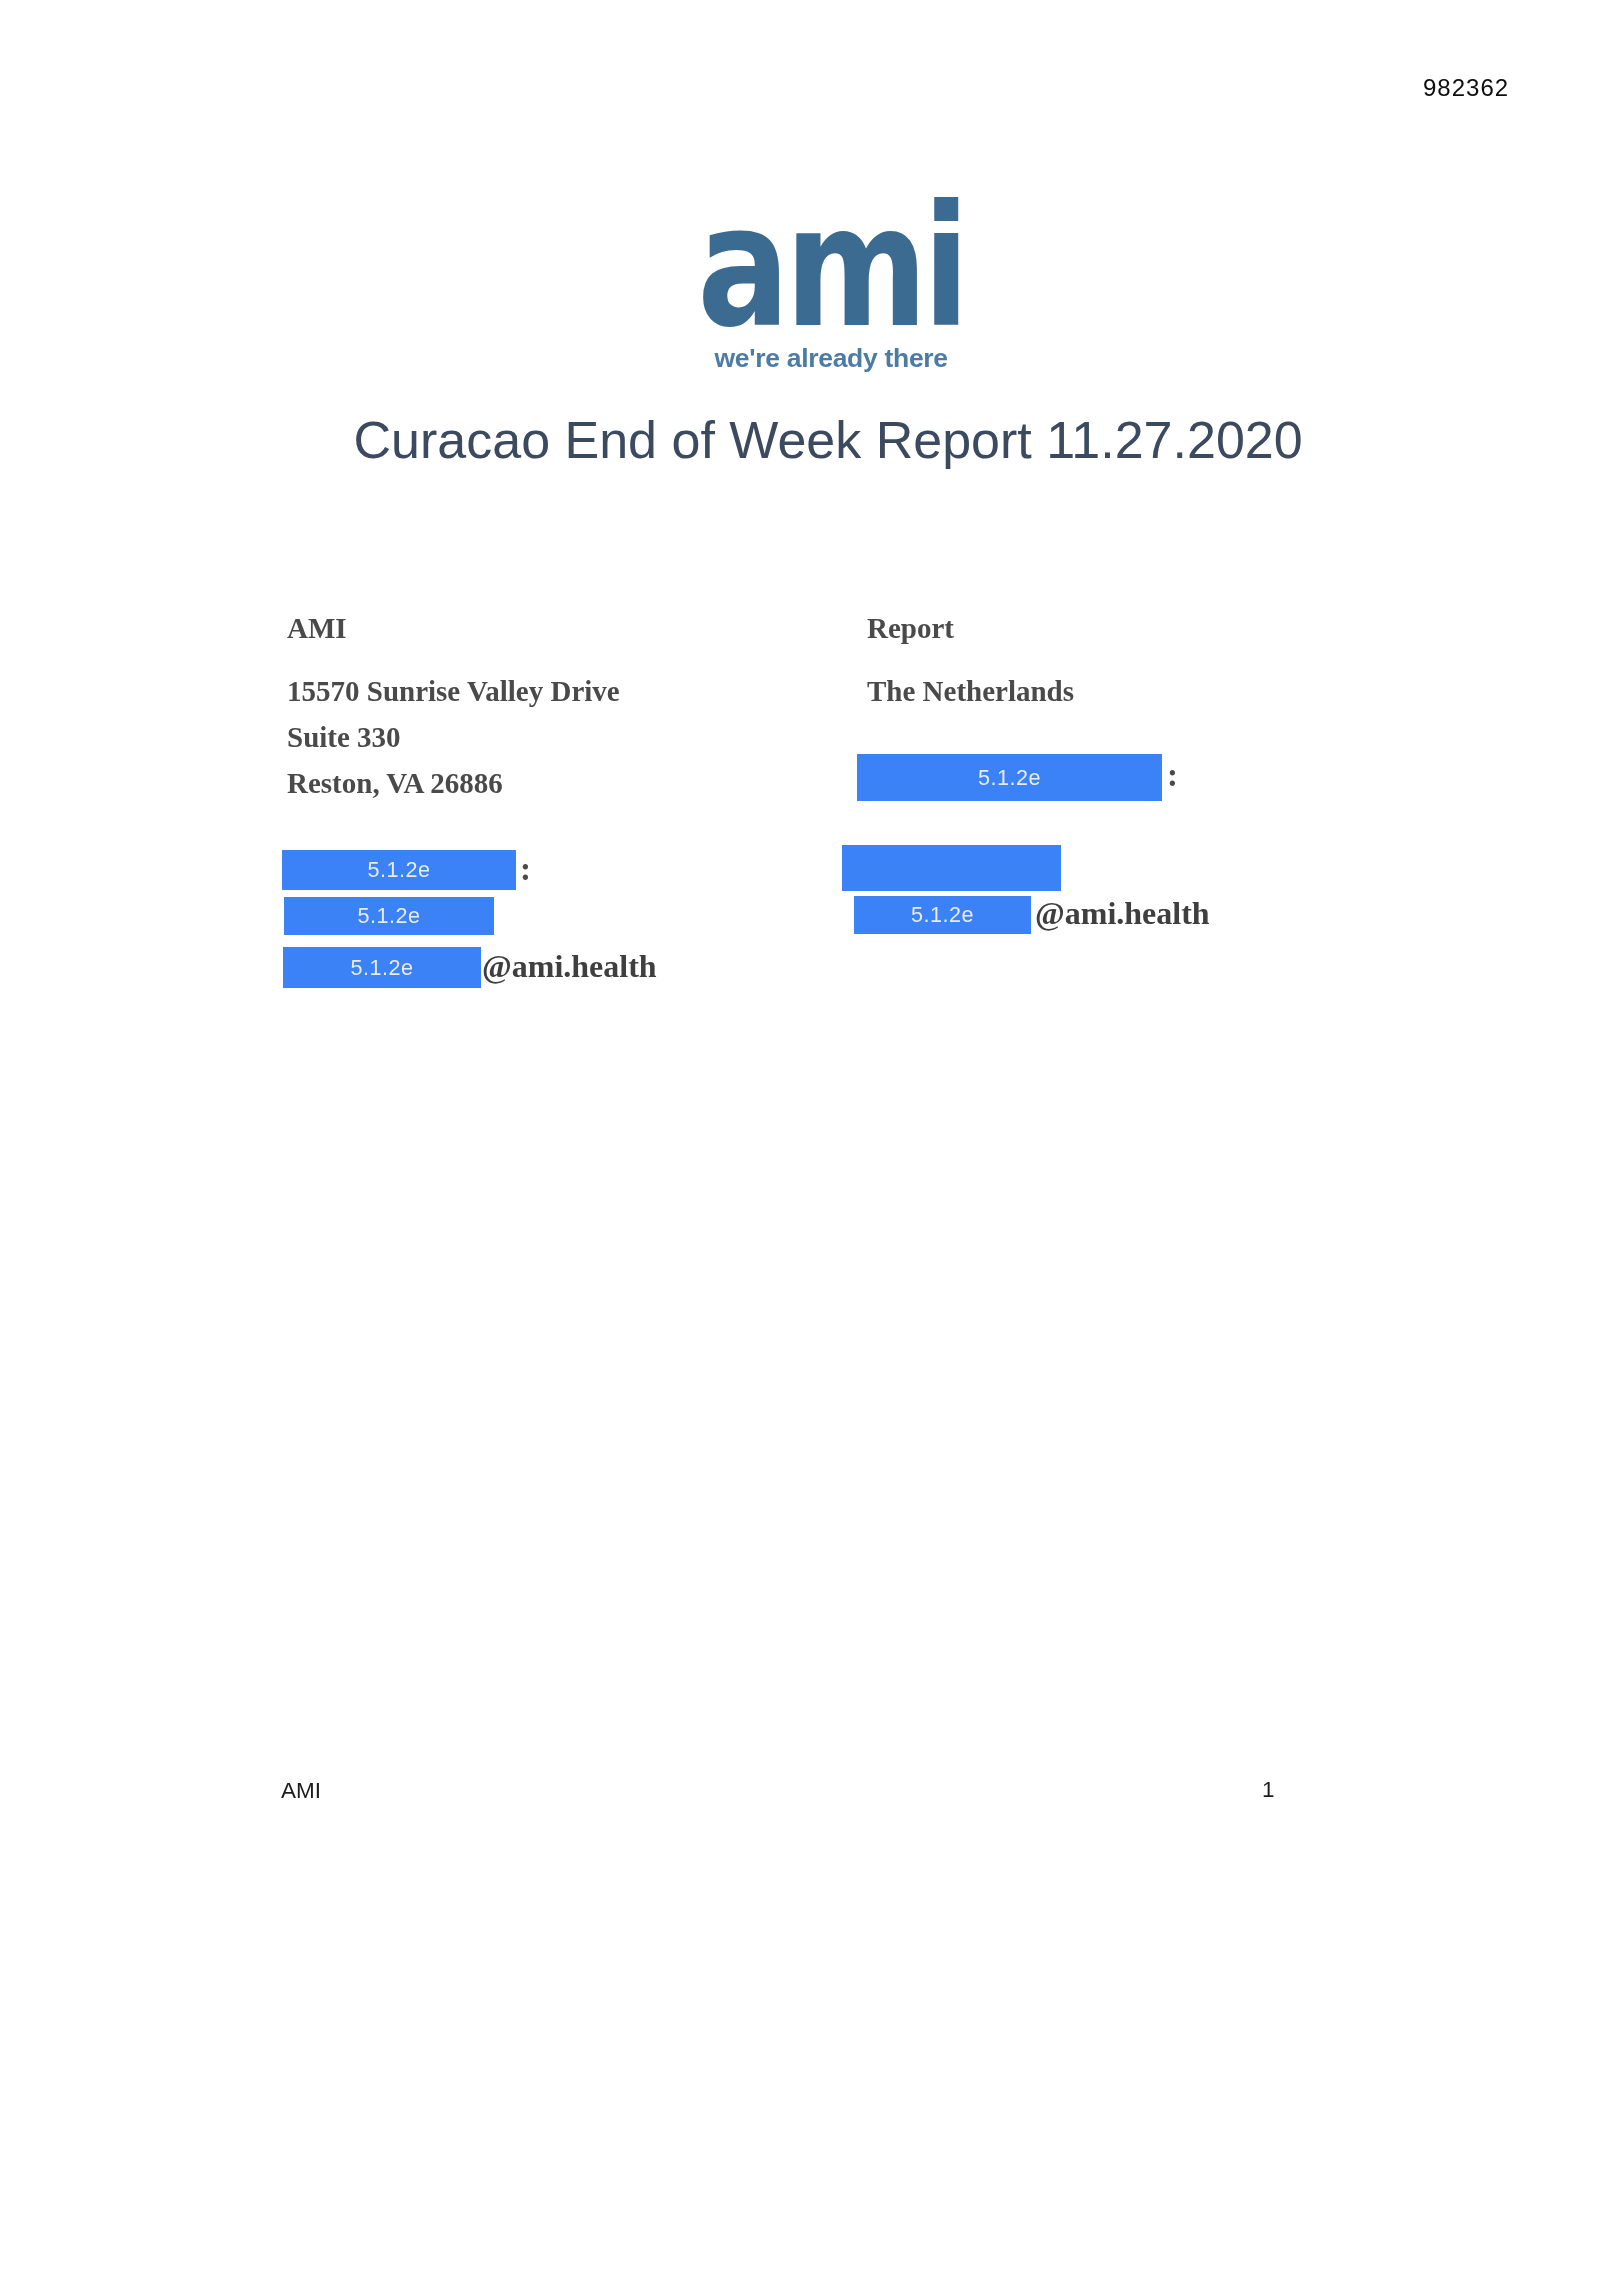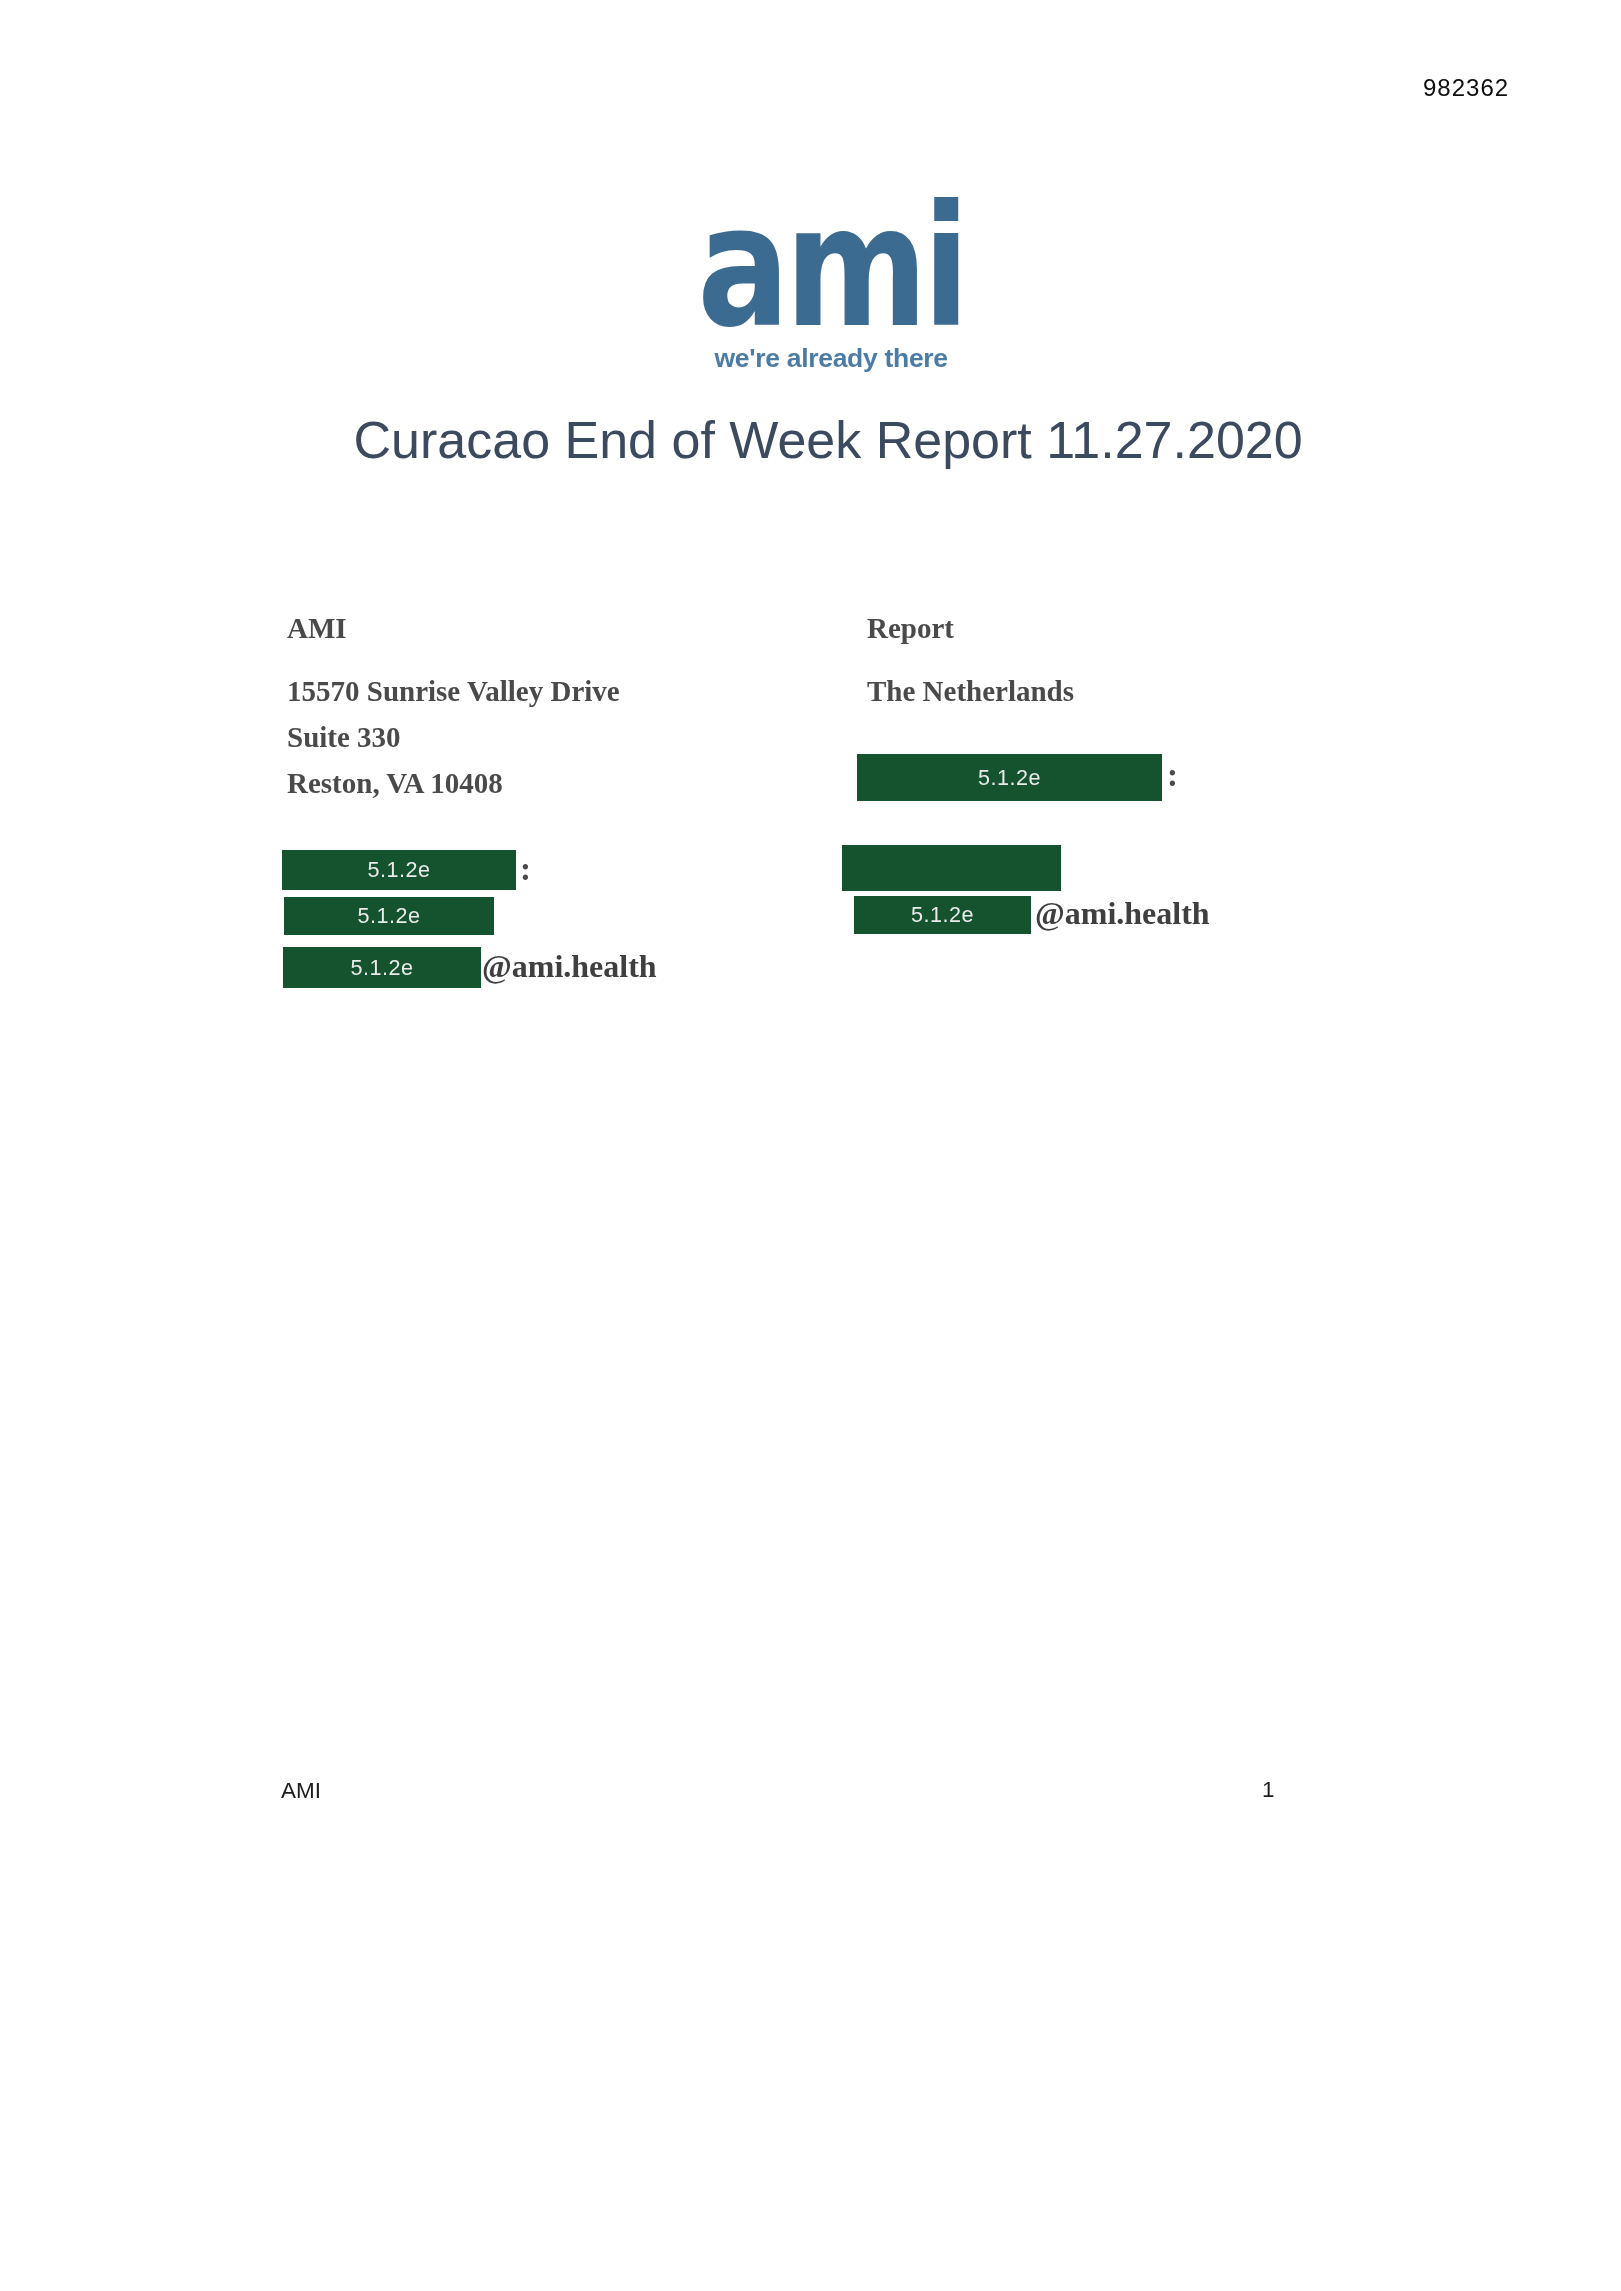--- a/index.html
+++ b/index.html
@@ -69,21 +69,21 @@
   }
   .contact { position: absolute; font-size: 29px; }
   .contact .org { margin-bottom: 22.5px; }
   .contact .addr-line { line-height: 46px; }
   #contact-left  { left: 287px; top: 612px; }
   #contact-right { left: 867px; top: 612px; }
 
   
   .redact {
     position: absolute;
-    background: #14532d;
+    background: #3b82f6;
     color: #ebebeb;
     font-family: "Liberation Sans", sans-serif;
     font-size: 21.6px;
     letter-spacing: 0.5px;
     display: flex;
     align-items: center;
     justify-content: center;
   }
   #lb1 { left: 282px; top: 850px; width: 234px; height: 40px; }
   #lb2 { left: 284px; top: 897px; width: 210px; height: 38px; }
@@ -131,21 +131,21 @@
   <div class="logo-text">ami</div>
   <div class="logo-tagline">we're already there</div>
 </div>
 
 <div class="title">Curacao End of Week Report 11.27.2020</div>
 
 <div class="contact serif-bold" id="contact-left">
   <div class="org">AMI</div>
   <div class="addr-line">15570 Sunrise Valley Drive</div>
   <div class="addr-line">Suite 330</div>
-  <div class="addr-line">Reston, VA 10408</div>
+  <div class="addr-line">Reston, VA 26886</div>
 </div>
 
 <div class="contact serif-bold" id="contact-right">
   <div class="org">Report</div>
   <div class="addr-line">The Netherlands</div>
 </div>
 
 <div class="redact" id="lb1">5.1.2e</div>
 <div class="colon" id="colon-left">:</div>
 <div class="redact" id="lb2">5.1.2e</div>

